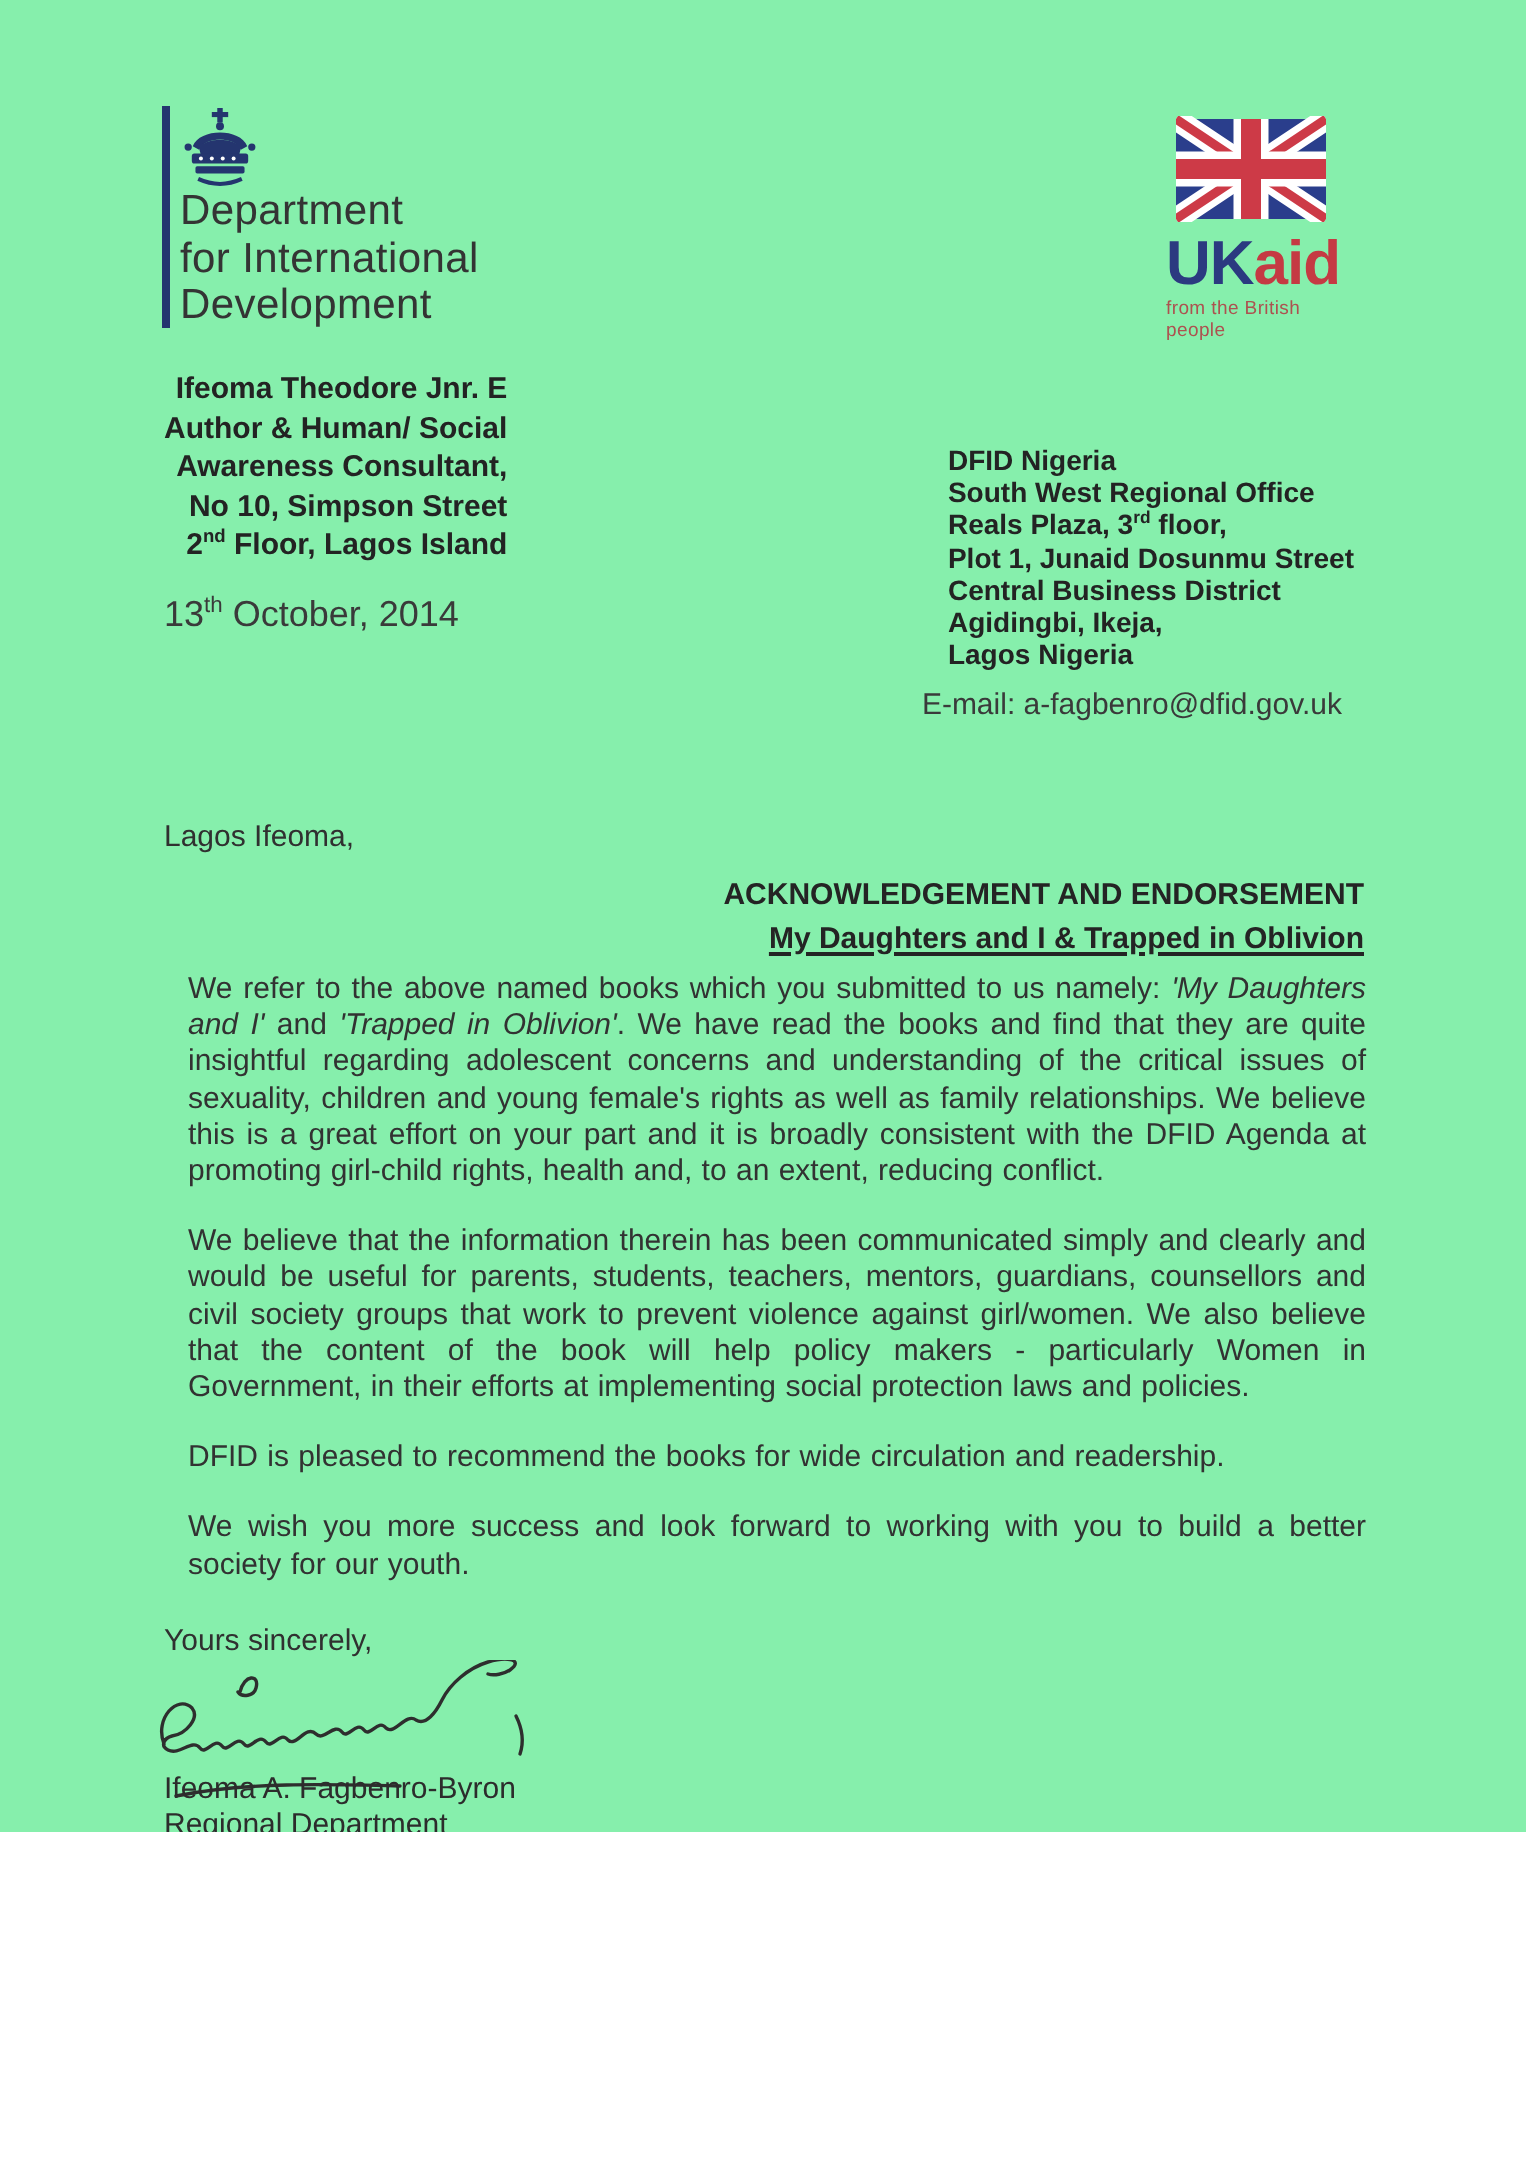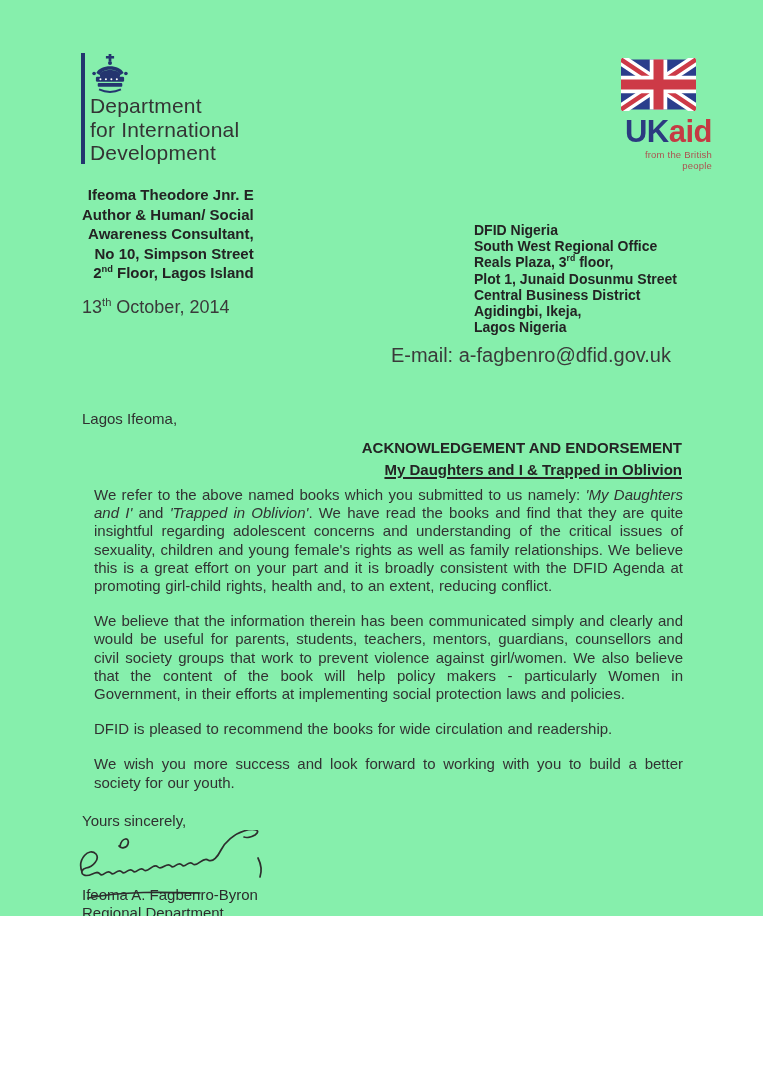--- a/index.html
+++ b/index.html
@@ -14,38 +14,38 @@
   .abs{position:absolute;}
 
   
   .logo-bar{left:81px;top:53px;width:4px;height:111px;background:#24356f;}
   .crest{left:90px;top:52px;width:40px;height:44px;}
   .dept-wordmark{
     left:90px;top:94px;
     font-size:21px;line-height:23.5px;
     color:#343434;letter-spacing:.2px;
   }
-  .ukaid{left:616px;top:58px;width:96px;text-align:right;}
+  .ukaid{left:583px;top:58px;width:96px;text-align:left;}
   .flag{display:block;width:75px;height:53px;margin-left:5px;}
   .ukaid-text{font-size:31px;font-weight:bold;line-height:34px;letter-spacing:-.5px;margin-top:4px;}
   .ukaid-text .uk{color:#2b3a80;}
   .ukaid-text .aid{color:#c53a43;}
   .ukaid-tagline{font-size:9.5px;color:#ad5250;letter-spacing:.2px;margin-top:0px;}
 
   
   .recipient{
     left:82px;top:185px;
     font-size:15px;font-weight:bold;line-height:19.5px;color:#232323;text-align:right;
   }
   .date-line{left:82px;top:297px;font-size:18px;color:#3a3a3a;}
   .sender{
     right:86px;top:222px;text-align:left;
     font-size:14px;font-weight:bold;line-height:16.2px;color:#232323;
   }
-  .email-line{right:92px;top:344px;font-size:20px;color:#3a3a3a;}
+  .email-line{right:92px;top:344px;font-size:15px;color:#3a3a3a;}
 
   
   .salutation{left:82px;top:410px;font-size:15px;}
   .subject{left:82px;top:437px;width:600px;text-align:right;font-size:15px;font-weight:bold;line-height:21.5px;color:#242424;}
   .subject .underlined{text-decoration:underline;text-decoration-thickness:1.5px;text-underline-offset:2px;}
   .body-text{left:82px;top:486px;width:601px;font-size:15px;line-height:18.2px;text-align:justify;color:#323232;word-spacing:.5px;}
   .body-text p{margin:0 0 17px 12px;}
   .italic{font-style:italic;}
   sup{font-size:62%;vertical-align:super;line-height:0;}
 

